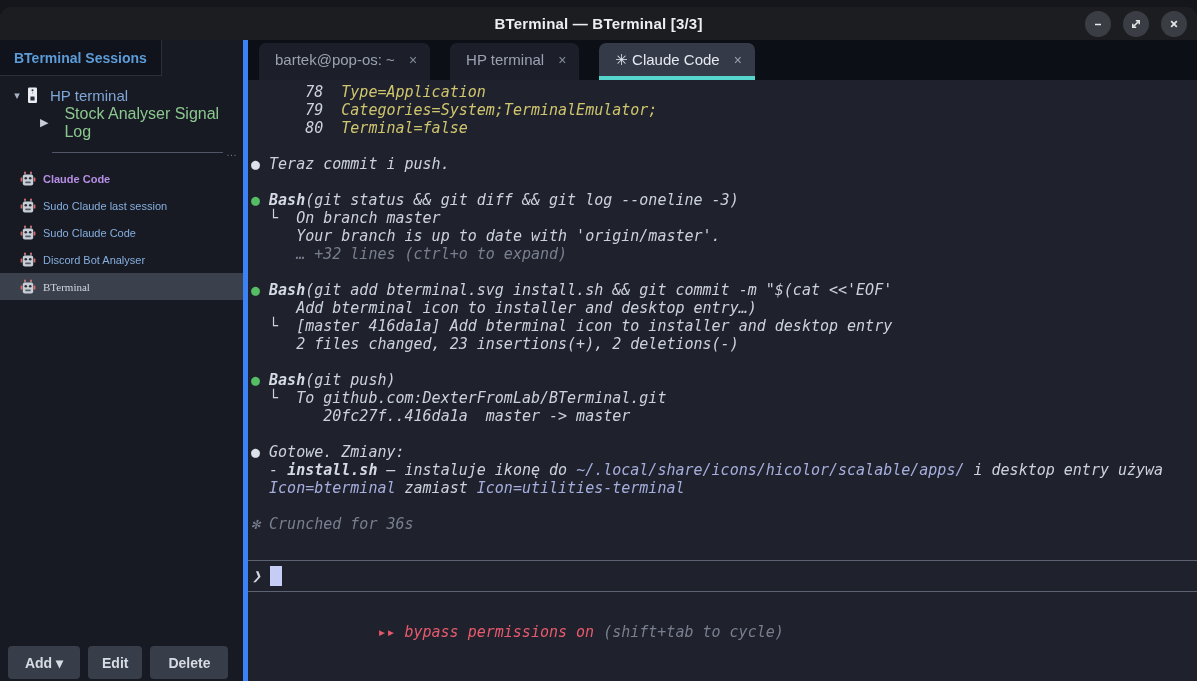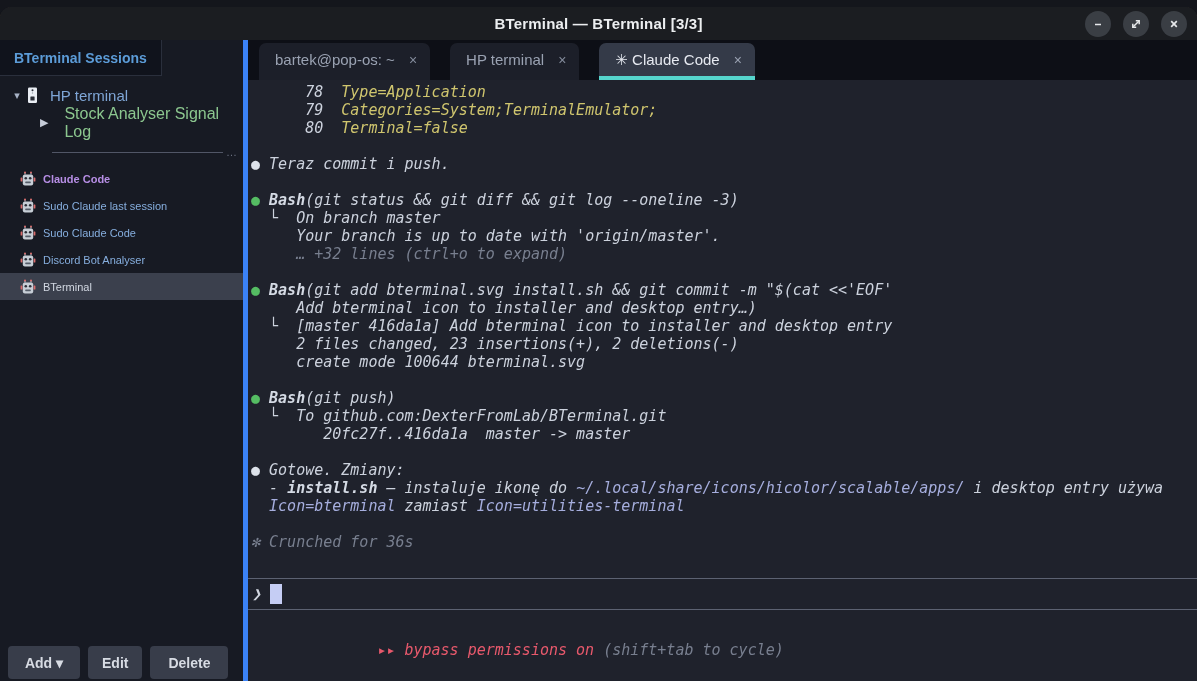--- a/index.html
+++ b/index.html
@@ -27,21 +27,21 @@
   .pc-icon { width:17px; display:inline-flex; margin-right:7px; }
   .t-blue { color:#7fa6d6; font-size:15px; }
   .tree-row.child { padding-left:40px; }
   .play { color:#c6ccd8; font-size:11px; width:16px; margin-right:9px; }
   .t-green { color:#8cc78f; font-size:16px; }
   .sb-divider { display:flex; align-items:center; margin:13px 6px 8px 52px; }
   .sb-divider .line { flex:1; height:1px; background:#51566​6; background:#515666; }
   .sb-divider .dots { color:#6a7080; font-size:11px; margin-left:3px; line-height:6px; }
   .session-list { margin-top:2px; }
   .session { height:27px; display:flex; align-items:center; padding-left:20px; cursor:pointer; }
-  .session.selected { background:#3b404d; }
+  .session.selected { background:#3b404d;font-family:Liberation Serif, serif; }
   .robot { width:16px; height:16px; margin-right:7px; flex:0 0 16px; }
   .s-label { font-size:11px; }
   .session.blue .s-label { color:#86aede; }
   .session.violet-bold .s-label { color:#b78ee5; font-weight:bold; }
   .session.selected .s-label { color:#d2d8e2; }
   .sb-spacer { flex:1; }
   .sb-buttons { display:flex; gap:8px; padding:0 8px; margin-bottom:6px; }
   .sb-btn { height:33px; background:#383d4a; border:none; border-radius:4px; color:#d7dbe3; font-weight:bold; font-size:14px; font-family:"Liberation Sans",sans-serif; padding:0 14px; cursor:pointer; }
   .sb-btn.grow1 { min-width:72px; }
   .sb-btn.grow2 { min-width:78px; }
@@ -248,21 +248,20 @@
               <div class="tline">&nbsp;</div>
               <div class="tline"><span class="seg-dg">● </span><span class="seg-b">Bash</span><span class="seg-d">(git status &amp;&amp; git diff &amp;&amp; git log --oneline -3)</span></div>
               <div class="tline"><span class="seg-d">  └  </span><span class="seg-d">On branch master</span></div>
               <div class="tline"><span class="seg-d">     Your branch is up to date with 'origin/master'.</span></div>
               <div class="tline"><span class="seg-g">     … +32 lines (ctrl+o to expand)</span></div>
               <div class="tline">&nbsp;</div>
               <div class="tline"><span class="seg-dg">● </span><span class="seg-b">Bash</span><span class="seg-d">(git add bterminal.svg install.sh &amp;&amp; git commit -m "$(cat &lt;&lt;'EOF'</span></div>
               <div class="tline"><span class="seg-d">     Add bterminal icon to installer and desktop entry…)</span></div>
               <div class="tline"><span class="seg-d">  └  </span><span class="seg-d">[master 416da1a] Add bterminal icon to installer and desktop entry</span></div>
               <div class="tline"><span class="seg-d">     2 files changed, 23 insertions(+), 2 deletions(-)</span></div>
-              <div class="tline"><span class="seg-d">     create mode 100644 bterminal.svg</span></div>
               <div class="tline">&nbsp;</div>
               <div class="tline"><span class="seg-dg">● </span><span class="seg-b">Bash</span><span class="seg-d">(git push)</span></div>
               <div class="tline"><span class="seg-d">  └  </span><span class="seg-d">To github.com:DexterFromLab/BTerminal.git</span></div>
               <div class="tline"><span class="seg-d">        20fc27f..416da1a  master -&gt; master</span></div>
               <div class="tline">&nbsp;</div>
               <div class="tline"><span class="seg-dw">● </span><span class="seg-d">Gotowe. Zmiany:</span></div>
               <div class="tline"><span class="seg-d">  - </span><span class="seg-b">install.sh</span><span class="seg-d"> — instaluje ikonę do </span><span class="seg-lv">~/.local/share/icons/hicolor/scalable/apps/</span><span class="seg-d"> i desktop entry używa</span></div>
               <div class="tline"><span class="seg-d">  </span><span class="seg-lv">Icon=bterminal</span><span class="seg-d"> zamiast </span><span class="seg-lv">Icon=utilities-terminal</span></div>
               <div class="tline">&nbsp;</div>
               <div class="tline"><span class="seg-g">✻ Crunched for 36s</span></div>

